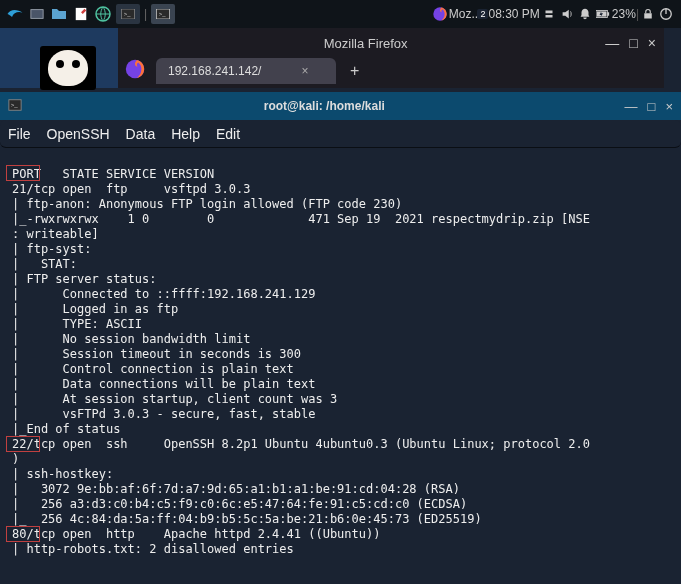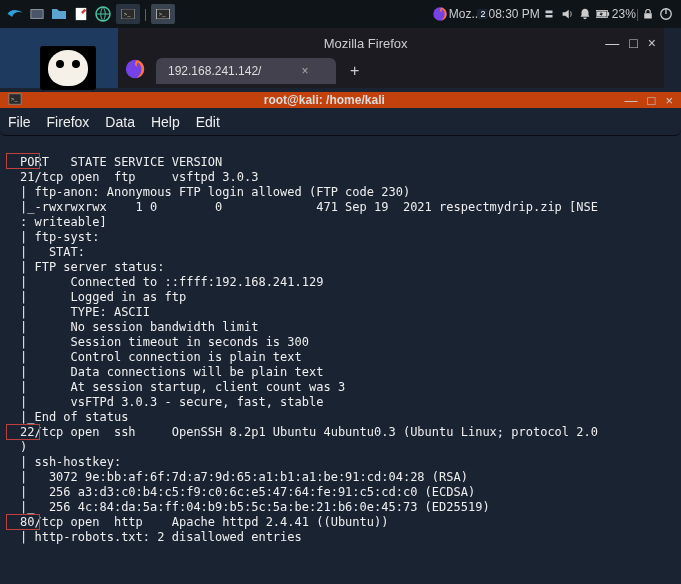--- a/index.html
+++ b/index.html
@@ -99,22 +99,22 @@
   position: absolute;
   top: 92px;
   left: 0;
   right: 0;
   bottom: 0;
   background: #1a2332;
   display: flex;
   flex-direction: column;
 }
 .term-titlebar {
-  height: 16px;
-  background: #c2410c;
+  height: 28px;
+  background: #0c4a6e;
   display: flex;
   align-items: center;
   color: #ddd;
   font-size: 12px;
   padding: 0 8px;
 }
 .term-title-text { flex: 1; text-align: center; font-weight: bold; }
 .term-controls { display: flex; gap: 10px; color: #ccc; font-size: 13px; }
 .term-icon { width: 16px; height: 16px; }
 .term-menubar {
@@ -125,21 +125,21 @@
   padding: 8px 8px;
   gap: 16px;
   color: #eee;
   font-size: 14px;
   border-bottom: 1px solid #0a0e14;
   border-radius: 6px;
 }
 .term-menu { cursor: pointer; }
 .term-body {
   flex: 1;
-  padding: 4px 20px;
+  padding: 4px 12px;
   font-family: 'Monaco', 'Consolas', monospace;
   font-size: 12px;
   line-height: 15px;
   color: #eee;
   white-space: pre;
   overflow: hidden;
   position: relative;
 }
 .hl-box {
   border: 1px solid #c04040;
@@ -286,21 +286,21 @@
     </span>
     <span class="term-title-text">root@kali: /home/kali</span>
     <div class="term-controls">
       <span>—</span>
       <span>□</span>
       <span>×</span>
     </div>
   </div>
   <div class="term-menubar">
     <span class="term-menu">File</span>
-    <span class="term-menu">Firefox</span>
+    <span class="term-menu">OpenSSH</span>
     <span class="term-menu">Data</span>
     <span class="term-menu">Help</span>
     <span class="term-menu">Edit</span>
   </div>
   <div class="term-body">
 <span>PORT   STATE SERVICE VERSION</span>
 <span>21/tcp open  ftp     vsftpd 3.0.3</span>
 <span>| ftp-anon: Anonymous FTP login allowed (FTP code 230)</span>
 <span>|_-rwxrwxrwx    1 0        0             471 Sep 19  2021 respectmydrip.zip [NSE</span>
 <span>: writeable]</span>

